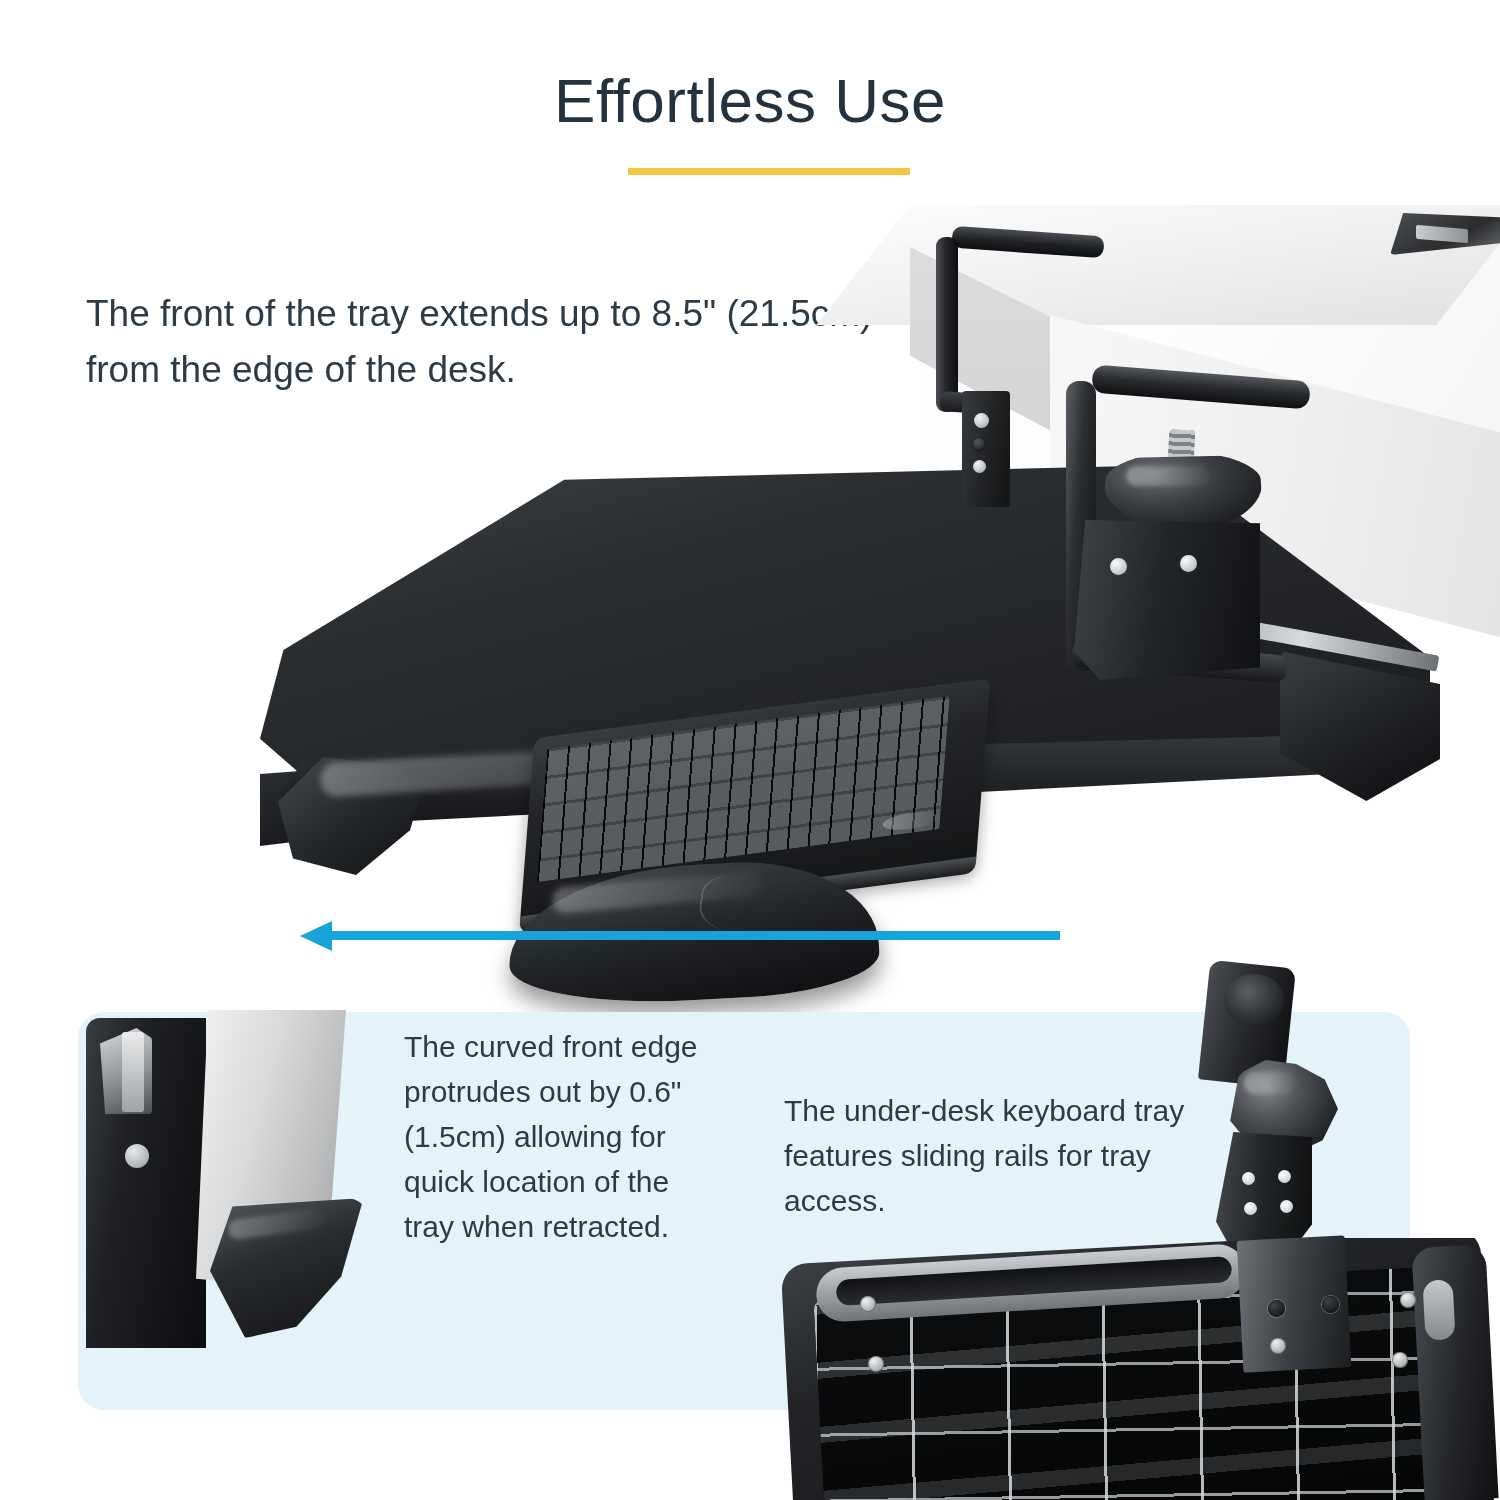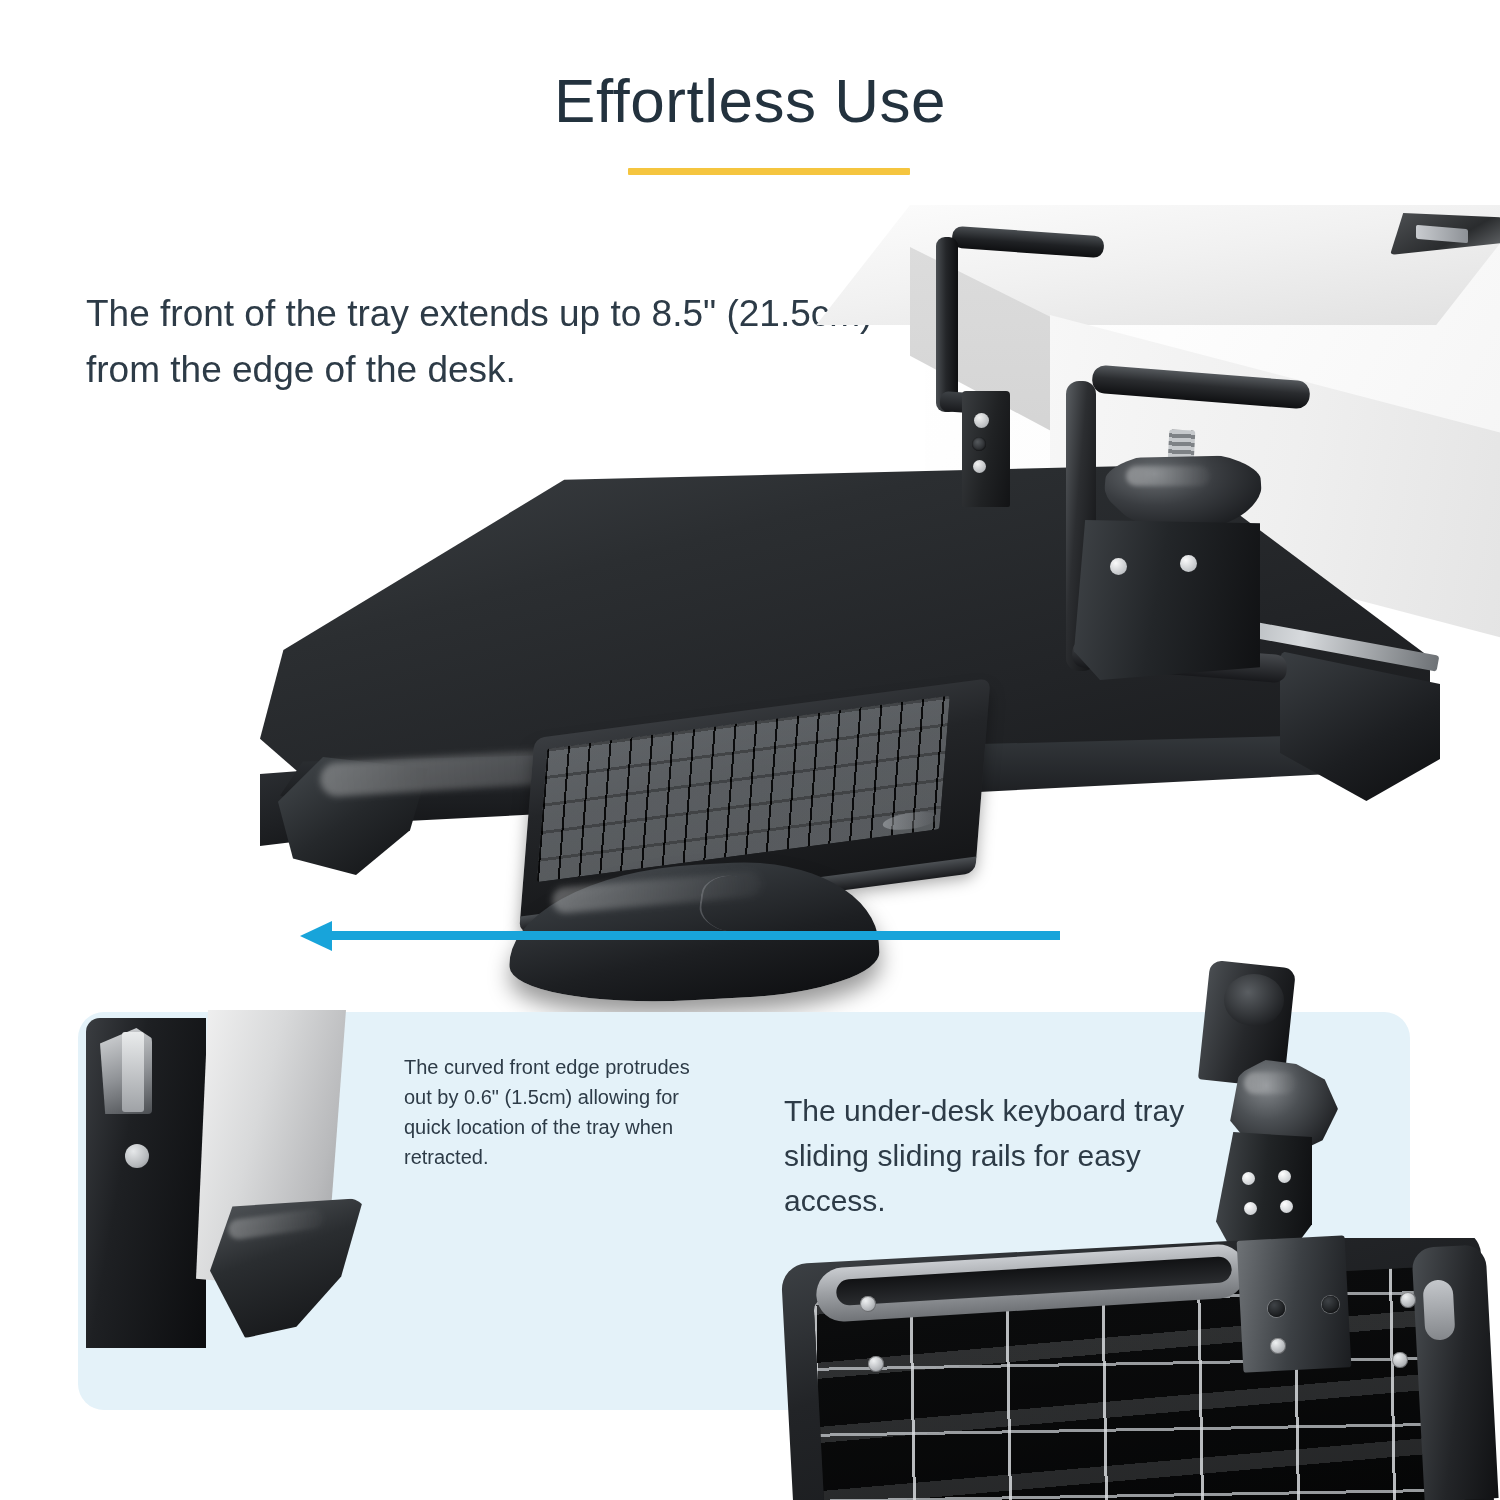--- a/index.html
+++ b/index.html
@@ -511,23 +511,23 @@
     background: linear-gradient(90deg,rgba(255,255,255,0.28),rgba(255,255,255,0.02));
     border-radius: 12px;
     filter: blur(2px);
     transform: rotate(-8deg);
   }
 
   
   .caption-left {
     position: absolute;
     left: 404px;
-    top: 1052px;
+    top: 1024px;
     width: 300px;
-    font-size: 20px;
+    font-size: 30px;
     line-height: 1.50;
     color: #2d3b47;
   }
   
   .caption-right {
     position: absolute;
     left: 784px;
     top: 1088px;
     width: 410px;
     font-size: 30px;
@@ -764,21 +764,21 @@
   <div class="edge-black-panel"></div>
   <div class="edge-black-notch"></div>
   <div class="edge-black-notch-inner"></div>
   <div class="edge-rivet"></div>
   <div class="edge-gray-body"></div>
   <div class="edge-curved-lip"></div>
   <div class="edge-lip-shine"></div>
 </div>
 
 <div class="caption-left">The curved front edge protrudes out by 0.6" (1.5cm) allowing for quick location of the tray when retracted.</div>
-<div class="caption-right">The under-desk keyboard tray sliding sliding rails for easy access.</div>
+<div class="caption-right">The under-desk keyboard tray features sliding rails for tray access.</div>
 
 <div class="knob-photo">
   <div class="knob-arm-upper"></div>
   <div class="knob-arm-inner"></div>
   <div class="knob-main"></div>
   <div class="knob-main-hi"></div>
   <div class="knob-strap"></div>
 </div>
 <div class="knob-hole k1"></div>
 <div class="knob-hole k2"></div>

